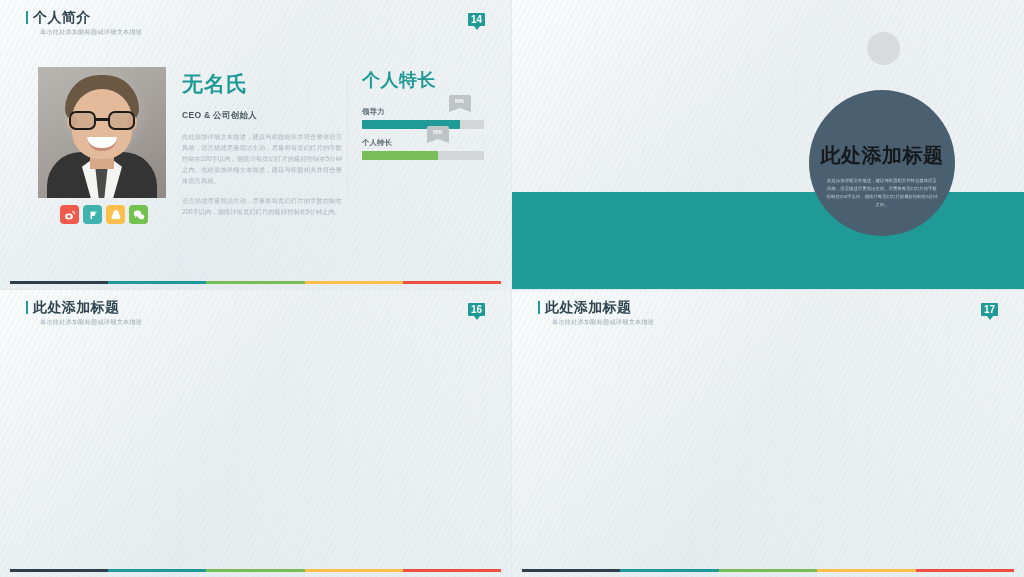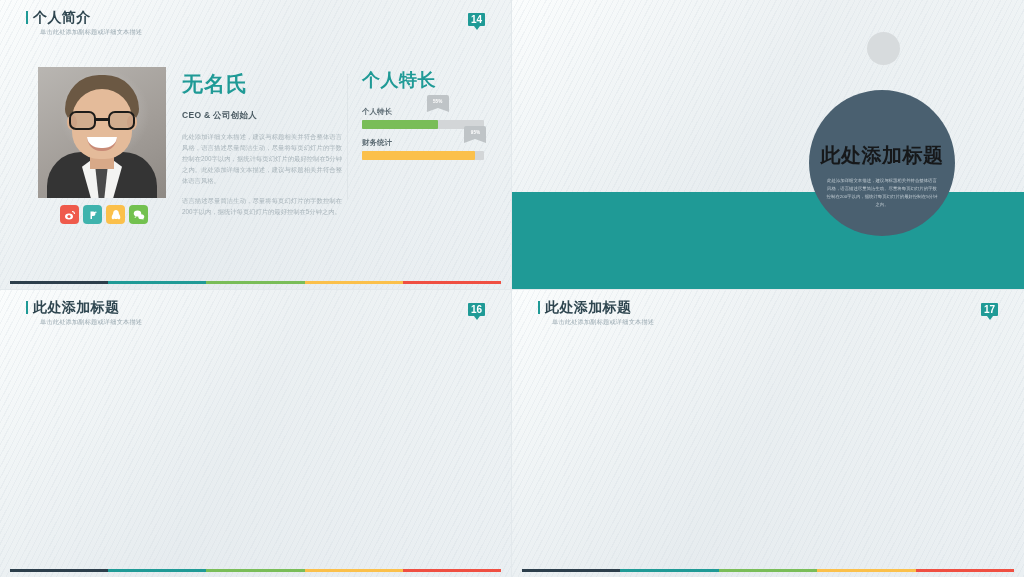--- a/index.html
+++ b/index.html
@@ -187,31 +187,31 @@
       <div class="role">CEO &amp; 公司创始人</div>
       <p>此处添加详细文本描述，建议与标题相关并符合整体语言风格，语言描述尽量简洁生动，尽量将每页幻灯片的字数控制在200字以内，据统计每页幻灯片的最好控制在5分钟之内。此处添加详细文本描述，建议与标题相关并符合整体语言风格。</p>
       <p>语言描述尽量简洁生动，尽量将每页幻灯片的字数控制在200字以内，据统计每页幻灯片的最好控制在5分钟之内。</p>
     </div>
     <div class="divider-v"></div>
 
     <div class="skills">
       <h3>个人特长</h3>
       <div id="skills-host">
           <div class="skill">
+            <div class="lbl">领导力</div>
+            <div class="tag" style="left: 80%;">80%</div>
+            <div class="track">
+              <div class="fill" style="width: 80%; background: rgb(31, 154, 150);"></div>
+            </div>
+          </div>
+          <div class="skill">
             <div class="lbl">个人特长</div>
             <div class="tag" style="left: 62%;">55%</div>
             <div class="track">
               <div class="fill" style="width: 62%; background: rgb(121, 189, 88);"></div>
-            </div>
-          </div>
-          <div class="skill">
-            <div class="lbl">财务统计</div>
-            <div class="tag" style="left: 93%;">95%</div>
-            <div class="track">
-              <div class="fill" style="width: 93%; background: rgb(251, 192, 75);"></div>
             </div>
           </div>
         </div>
     </div>
 
     <div class="footstrip">
         <i style="background: rgb(44, 62, 75); flex: 1 1 0%;"></i>
         <i style="background: rgb(31, 154, 150); flex: 1 1 0%;"></i>
         <i style="background: rgb(121, 189, 88); flex: 1 1 0%;"></i>
         <i style="background: rgb(251, 192, 75); flex: 1 1 0%;"></i>

